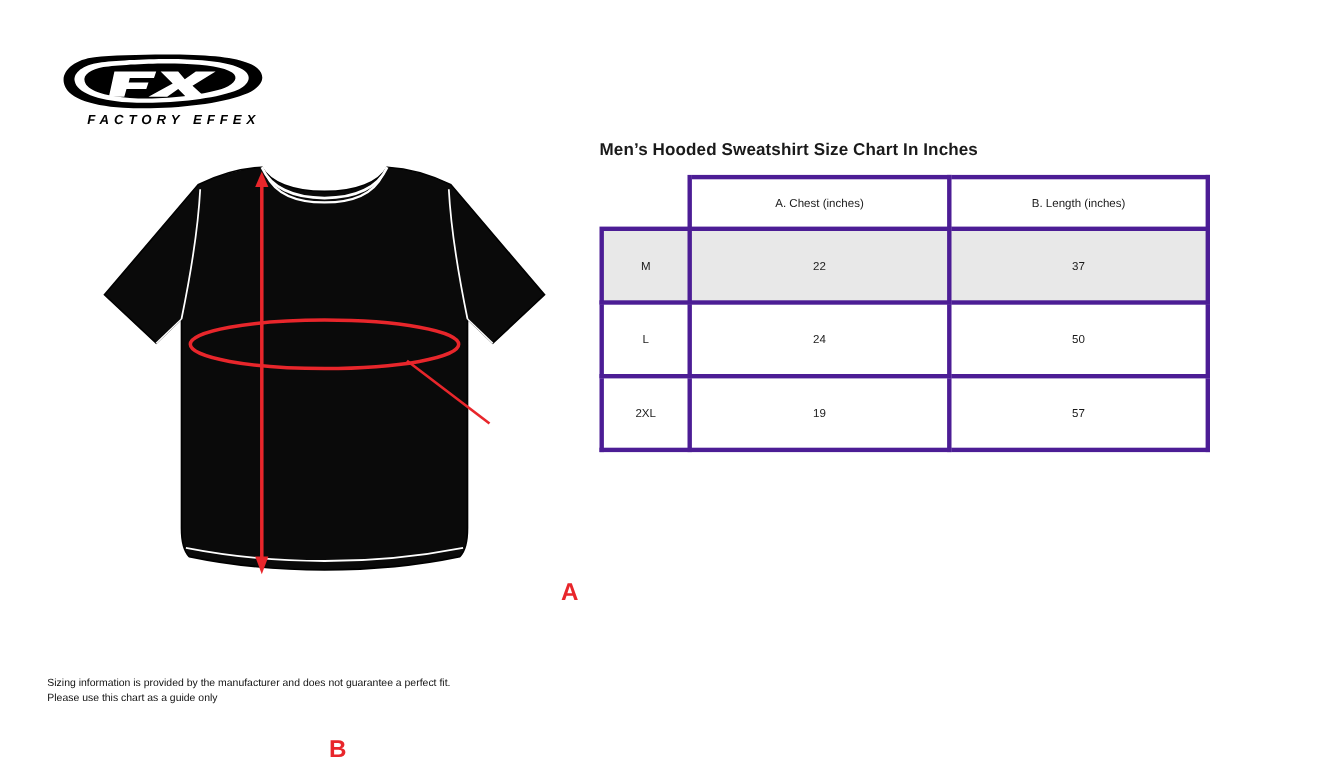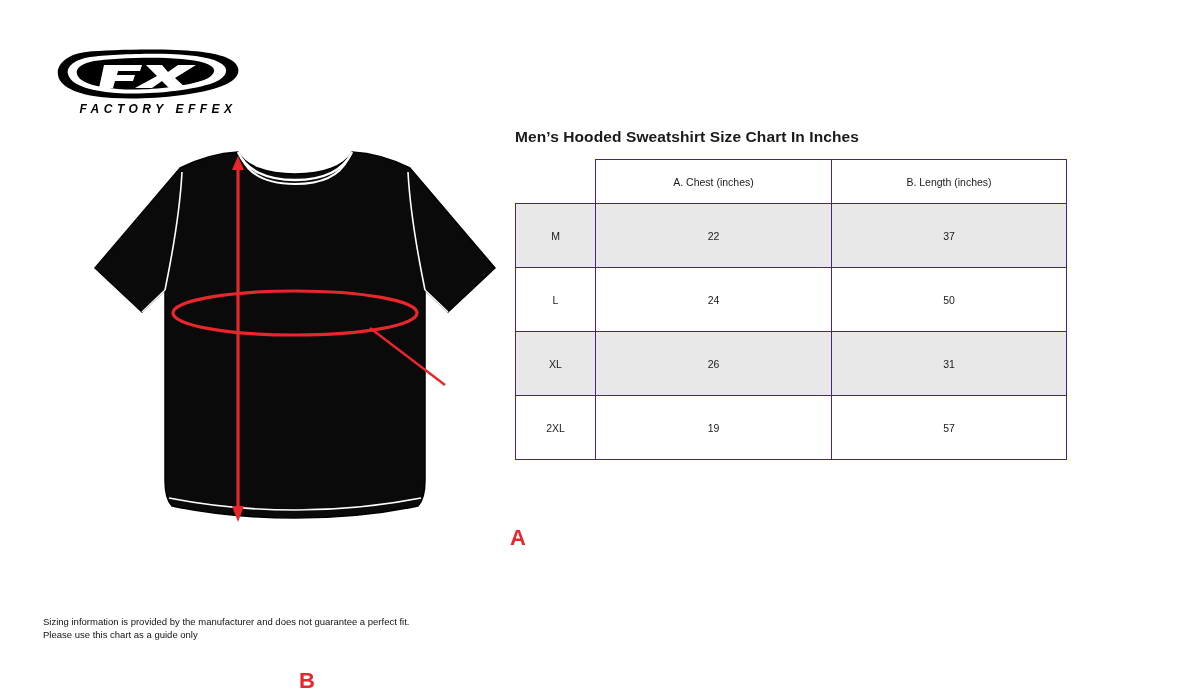--- a/index.html
+++ b/index.html
@@ -65,39 +65,39 @@
     font-weight: bold;
     font-size: 22px;
     font-family: "Liberation Sans", sans-serif;
   }
   #label-a { left: 440px; top: 375px; }
   #label-b { left: 229px; top: 518px; }
 
   
   #chart-block {
     position: absolute;
-    left: 515px;
+    left: 545px;
     top: 128px;
     width: 480px;
   }
   #chart-title {
     font-size: 15.5px;
     font-weight: bold;
     color: #1a1a1a;
     margin-bottom: 13px;
     letter-spacing: 0.1px;
   }
   table#size-chart {
     border-collapse: collapse;
     width: 551px;
     table-layout: fixed;
   }
   table#size-chart th,
   table#size-chart td {
-    border: 1px solid #4c1d95;
+    border: 4px solid #4c1d95;
     text-align: center;
     font-size: 10.5px;
     font-weight: normal;
     color: #1a1a1a;
     height: 63px;
     padding: 0;
   }
   table#size-chart thead th {
     height: 43px;
     font-size: 10.5px;
@@ -205,25 +205,20 @@
       <tr class="row-shaded">
         <td class="size-cell">M</td>
         <td>22</td>
         <td>37</td>
       </tr>
       <tr class="row-plain">
         <td class="size-cell">L</td>
         <td>24</td>
         <td>50</td>
       </tr>
-      <tr class="row-shaded">
-        <td class="size-cell">XL</td>
-        <td>26</td>
-        <td>31</td>
-      </tr>
       <tr class="row-plain">
         <td class="size-cell">2XL</td>
         <td>19</td>
         <td>57</td>
       </tr>
     </tbody>
   </table>
 </div>
 
 <div id="footnote">Sizing information is provided by the manufacturer and does not guarantee a perfect fit.

